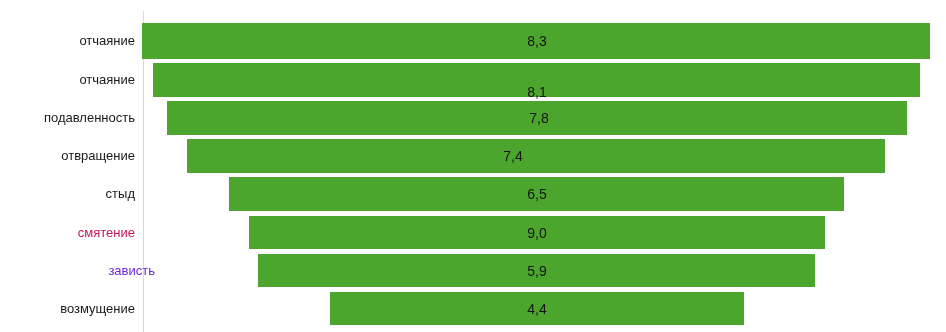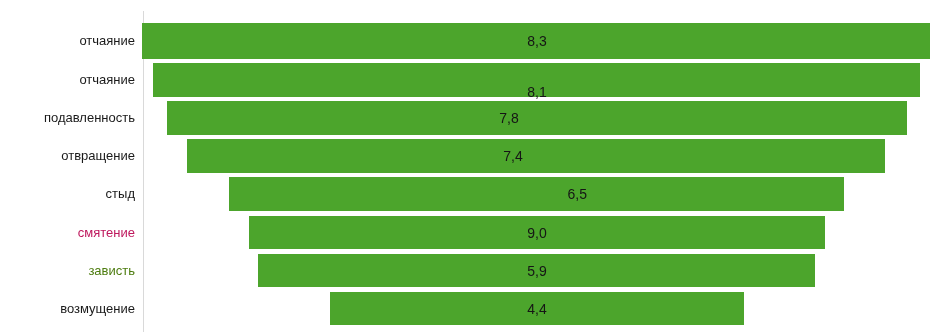--- a/index.html
+++ b/index.html
@@ -80,43 +80,43 @@
 
     <div class="row">
       <div class="cat-label" style="top: 62px; color: rgb(26, 26, 26);">отчаяние</div>
       <div class="bar" style="left: 153px; width: 767px; top: 52px; height: 34px; background: rgb(76, 165, 44);"></div>
       <div class="value-label" style="left: 487px; width: 100px; top: 74px; color: rgb(21, 21, 21);">8,1</div>
     </div>
 
     <div class="row">
       <div class="cat-label" style="top: 100px; color: rgb(26, 26, 26);">подавленность</div>
       <div class="bar" style="left: 167px; width: 740px; top: 90px; height: 34px; background: rgb(76, 165, 44);"></div>
-      <div class="value-label" style="left: 459px; width: 100px; top: 100px; color: rgb(21, 21, 21);">7,8</div>
+      <div class="value-label" style="left: 489px; width: 100px; top: 100px; color: rgb(21, 21, 21);">7,8</div>
     </div>
 
     <div class="row">
       <div class="cat-label" style="top: 138px; color: rgb(26, 26, 26);">отвращение</div>
       <div class="bar" style="left: 187px; width: 698px; top: 128px; height: 34px; background: rgb(76, 165, 44);"></div>
       <div class="value-label" style="left: 463px; width: 100px; top: 138px; color: rgb(21, 21, 21);">7,4</div>
     </div>
 
     <div class="row">
       <div class="cat-label" style="top: 176px; color: rgb(26, 26, 26);">стыд</div>
       <div class="bar" style="left: 229px; width: 615px; top: 166px; height: 34px; background: rgb(76, 165, 44);"></div>
-      <div class="value-label" style="left: 487px; width: 100px; top: 176px; color: rgb(21, 21, 21); text-align: right;">6,5</div>
+      <div class="value-label" style="left: 487px; width: 100px; top: 176px; color: rgb(21, 21, 21);">6,5</div>
     </div>
 
     <div class="row">
       <div class="cat-label" style="top: 214.5px; color: #be185d;">смятение</div>
       <div class="bar" style="left: 249px; width: 576px; top: 205px; height: 33px; background: rgb(76, 165, 44);"></div>
       <div class="value-label" style="left: 487px; width: 100px; top: 214.5px; color: rgb(21, 21, 21);">9,0</div>
     </div>
 
     <div class="row">
-      <div class="cat-label" style="top: 252.5px; color: #4d7c0f;">зависть</div>
+      <div class="cat-label" style="top: 252.5px; color: #6d28d9; padding-left: 20px;">зависть</div>
       <div class="bar" style="left: 258px; width: 557px; top: 243px; height: 33px; background: rgb(76, 165, 44);"></div>
       <div class="value-label" style="left: 487px; width: 100px; top: 252.5px; color: rgb(21, 21, 21);">5,9</div>
     </div>
 
     <div class="row">
       <div class="cat-label" style="top: 290.5px; color: rgb(26, 26, 26);">возмущение</div>
       <div class="bar" style="left: 330px; width: 414px; top: 281px; height: 33px; background: rgb(76, 165, 44);"></div>
       <div class="value-label" style="left: 487px; width: 100px; top: 290.5px; color: rgb(21, 21, 21);">4,4</div>
     </div>
 

